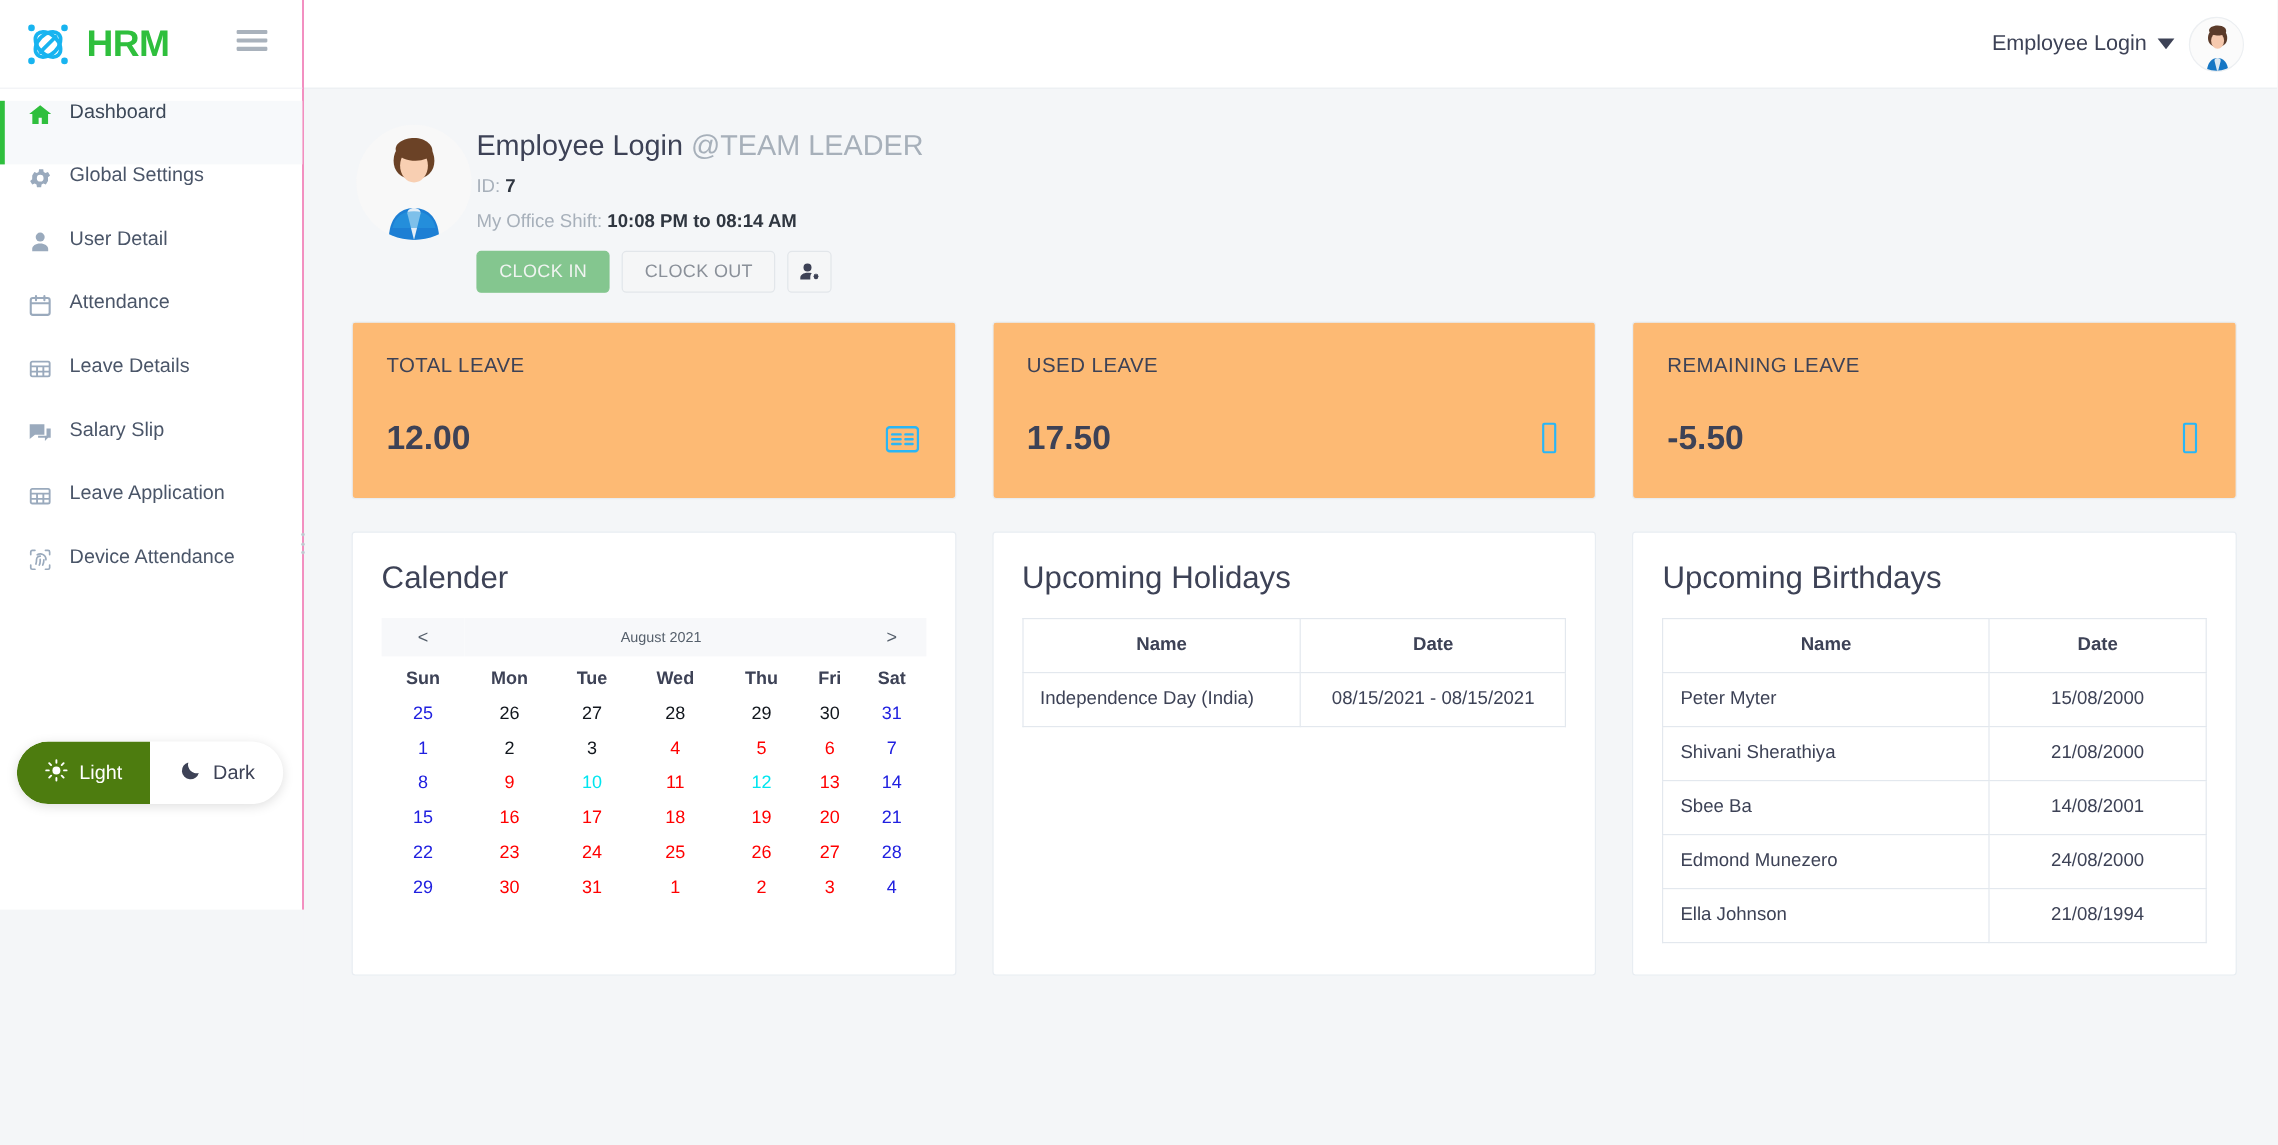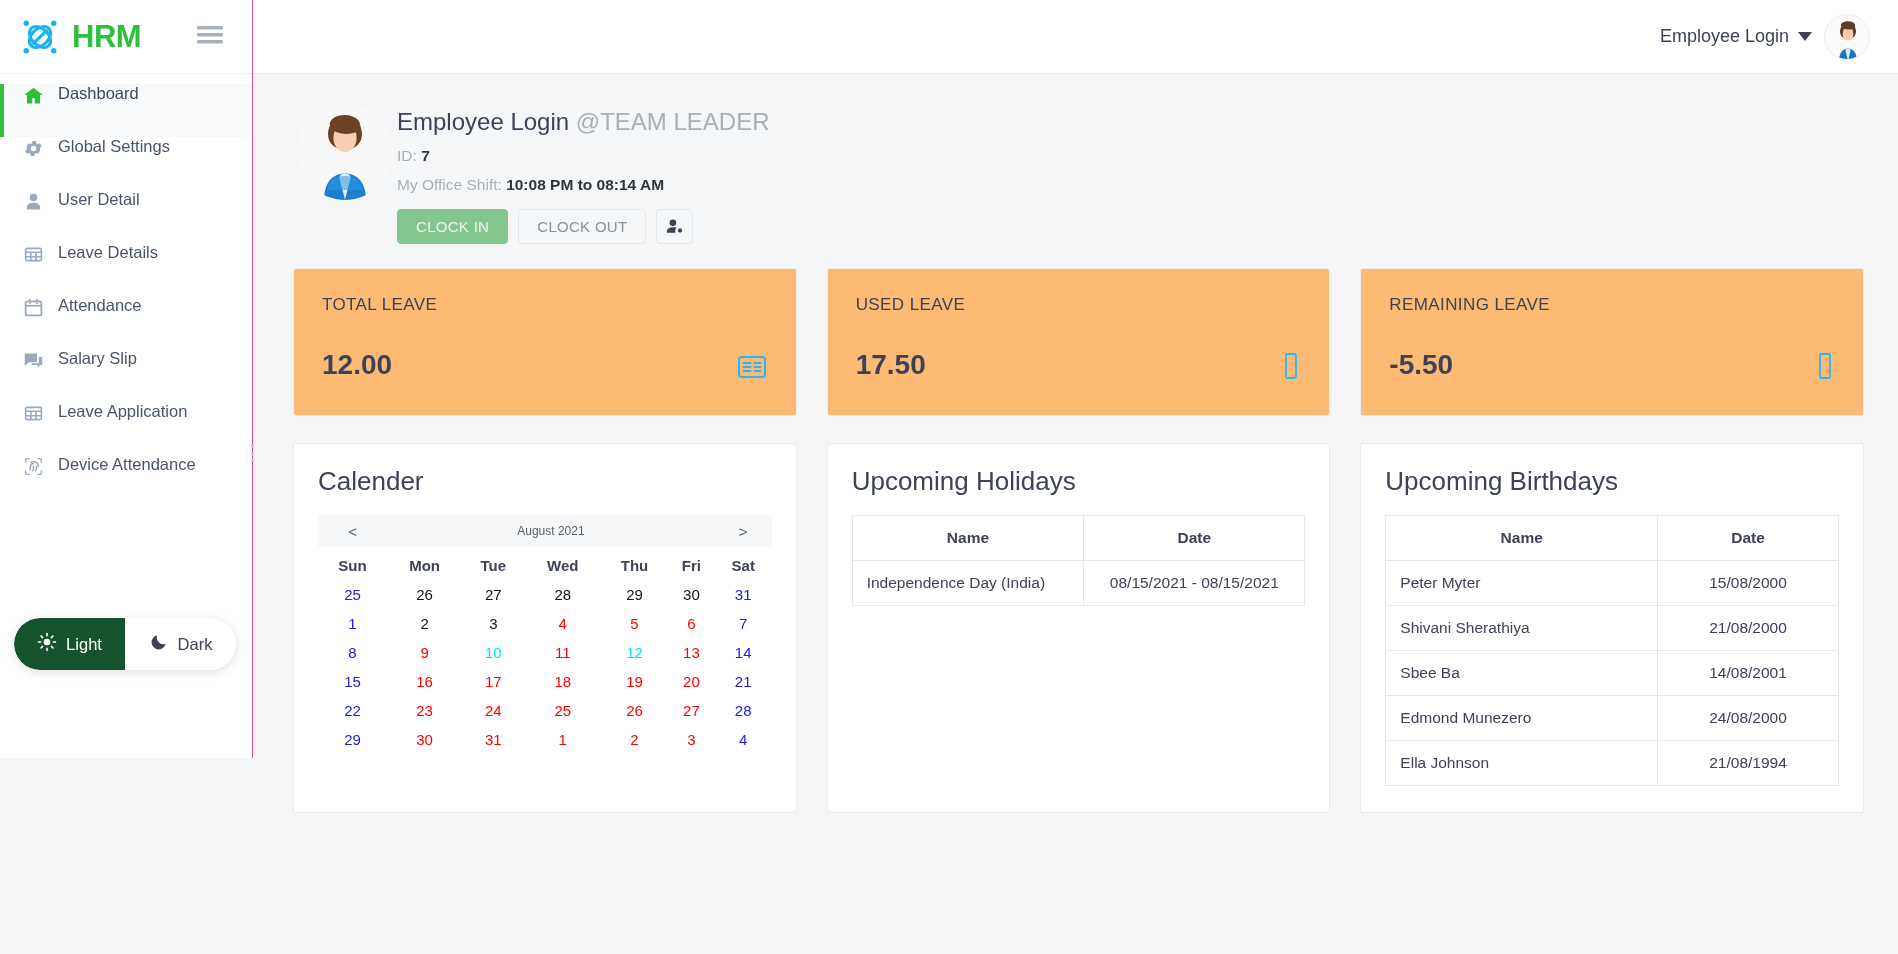--- a/index.html
+++ b/index.html
@@ -43,21 +43,21 @@
   .theme-toggle {
     position: absolute; left: 14px; top: 618px;
     width: 222px; height: 52px; border-radius: 26px;
     background: #ffffff; box-shadow: 0 2px 10px rgba(0,0,0,.13);
     display: flex; align-items: center; overflow: hidden;
   }
   .theme-opt {
     flex: 1; height: 100%; display: flex; align-items: center; justify-content: center;
     gap: 9px; font-size: 16.5px; cursor: pointer;
   }
-  .theme-opt.light { background: #14532d; color: #ffffff; border-radius: 26px 0 0 26px; }
+  .theme-opt.light { background: #4d7c0f; color: #ffffff; border-radius: 26px 0 0 26px; }
   .theme-opt.dark { color: #3d4256; }
 
   .sb-handle {
     position: absolute; right: -4px; top: 440px;
     width: 8px; height: 26px; display: flex; flex-direction: column;
     align-items: center; justify-content: space-between; padding: 4px 0;
   }
   .sb-handle i { width: 3px; height: 3px; background: #c2c9d1; border-radius: 50%; display: block; }
 
   
@@ -193,36 +193,36 @@
         <span class="nav-icon">
           <svg width="21" height="21" viewBox="0 0 24 24" fill="#9aaabd">
               <circle cx="12" cy="7.5" r="4.3"></circle>
               <path d="M12 13.5c-4.4 0-7.6 2.3-7.6 5.2V21h15.2v-2.3c0-2.9-3.2-5.2-7.6-5.2z"></path>
             </svg>
         </span>
         <span>User Detail</span>
       </div>
       <div class="nav-item">
         <span class="nav-icon">
-          <svg width="21" height="21" viewBox="0 0 24 24" fill="none" stroke="#9aaabd" stroke-width="1.8">
-              <rect x="3" y="5" width="18" height="14" rx="1.5"></rect>
-              <path d="M3 9.5h18M3 14.5h18M9 9.5V19M15 9.5V19"></path>
-            </svg>
-        </span>
-        <span>Leave Details</span>
-      </div>
-      <div class="nav-item">
-        <span class="nav-icon">
           <svg width="21" height="21" viewBox="0 0 24 24" fill="none" stroke="#9aaabd" stroke-width="2">
               <rect x="3" y="5" width="18" height="16" rx="2"></rect>
               <path d="M3 10h18"></path>
               <path d="M8 3v4M16 3v4" stroke-linecap="round"></path>
             </svg>
         </span>
         <span>Attendance</span>
+      </div>
+      <div class="nav-item">
+        <span class="nav-icon">
+          <svg width="21" height="21" viewBox="0 0 24 24" fill="none" stroke="#9aaabd" stroke-width="1.8">
+              <rect x="3" y="5" width="18" height="14" rx="1.5"></rect>
+              <path d="M3 9.5h18M3 14.5h18M9 9.5V19M15 9.5V19"></path>
+            </svg>
+        </span>
+        <span>Leave Details</span>
       </div>
       <div class="nav-item">
         <span class="nav-icon">
           <svg width="21" height="21" viewBox="0 0 24 24" fill="#9aaabd">
               <path d="M2 4h14v10H7l-5 4z"></path>
               <path d="M18 8h4v9h-2.5l-3 3v-3H10v-2h8z"></path>
             </svg>
         </span>
         <span>Salary Slip</span>
       </div>

